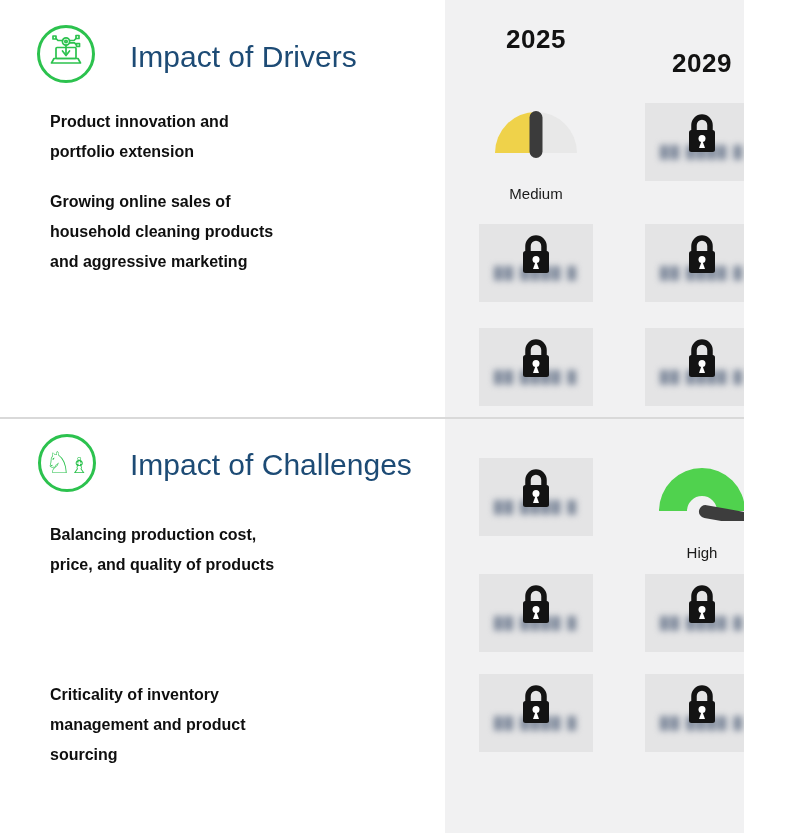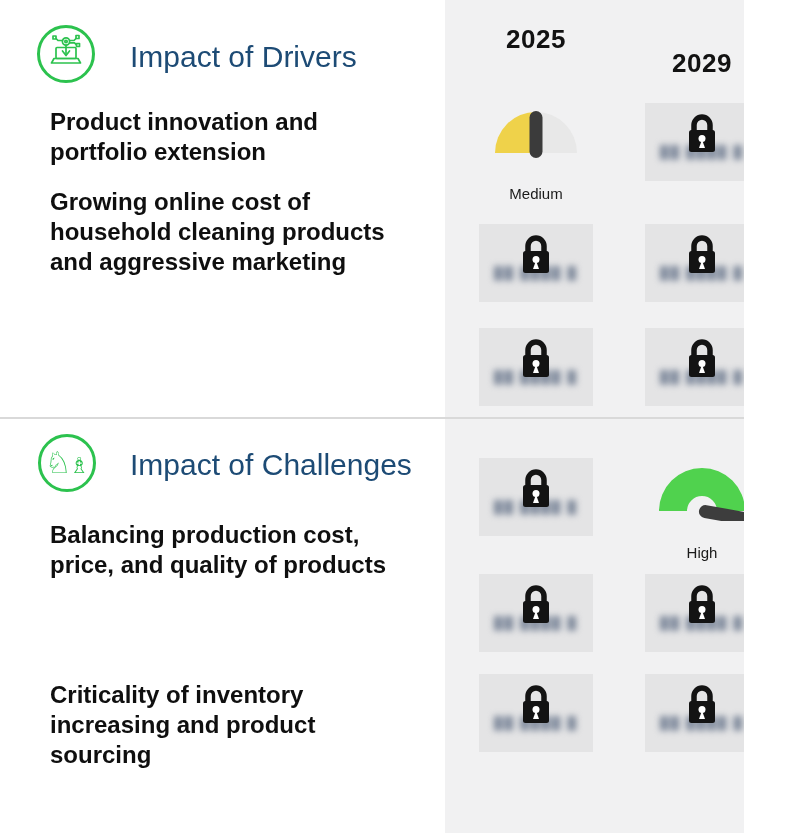--- a/index.html
+++ b/index.html
@@ -17,21 +17,21 @@
   .year-2029{left:642px;margin-top:24px;}
 
   .section-icon-circle{position:absolute;width:58px;height:58px;border:3px solid #2cc24e;
     border-radius:50%;display:flex;align-items:center;justify-content:center;box-sizing:border-box;background:#fff;}
   .drivers-circle{left:37px;top:25px;}
   .challenges-circle{left:38px;top:434px;}
   .section-title{position:absolute;left:130px;font-size:30px;font-weight:400;color:#1d4b75;}
   .drivers-title{top:40px;}
   .challenges-title{top:448px;}
 
-  .item-label{position:absolute;left:50px;width:400px;font-size:24px;line-height:30px;
+  .item-label{position:absolute;left:50px;width:400px;font-size:16px;line-height:30px;
     font-weight:600;color:#0f0f0f;white-space:pre-line;}
   .d-item-1{top:107px;} .d-item-2{top:187px;} .d-item-3{top:292px;}
   .c-item-1{top:520px;} .c-item-2{top:599px;} .c-item-3{top:680px;}
 
   .lock-cell{position:absolute;width:114px;height:78px;background:#e4e4e5;}
   .lock-blur{position:absolute;left:0;right:0;top:42px;text-align:center;
     font-size:12px;font-weight:700;color:#7e899b;filter:blur(3px);letter-spacing:2px;}
   .lock-glyph{position:absolute;left:50%;top:8px;transform:translateX(-50%);}
 
   .gauge-block{position:absolute;}
@@ -69,21 +69,21 @@
         <rect x="28.5" y="9.5" width="3" height="3"></rect>
         <path d="M18 11.3 V20.5"></path>
         <path d="M14.5 17 L18 21.5 L21.5 17"></path>
       </svg>
     </span>
   </div>
   <div class="section-title drivers-title">Impact of Drivers</div>
 
   <div class="item-label d-item-1">Product innovation and
 portfolio extension</div>
-  <div class="item-label d-item-2">Growing online cost of
+  <div class="item-label d-item-2">Growing online sales of
 household cleaning products
 and aggressive marketing</div>
 
   <div class="gauge-block" style="left:494px;top:110px;">
     <svg width="84" height="50" viewBox="0 0 84 50">
       <path d="M1 43 A41 41 0 0 1 42 2 L42 43 Z" fill="#efd24a"></path>
       <path d="M42 2 A41 41 0 0 1 83 43 L42 43 Z" fill="#e8e8e8"></path>
       <rect x="35.5" y="1" width="13" height="47" rx="6.5" fill="#3b3b3b"></rect>
     </svg>
   </div>
@@ -148,21 +148,21 @@
   </div>
 
   <div class="section-icon-circle challenges-circle">
     <span class="chess-icon"><span class="knight">♘</span><span class="bishop">♗</span></span>
   </div>
   <div class="section-title challenges-title">Impact of Challenges</div>
 
   <div class="item-label c-item-1">Balancing production cost,
 price, and quality of products</div>
   <div class="item-label c-item-3">Criticality of inventory
-increasing and product
+management and product
 sourcing</div>
 
   <div class="lock-cell" style="left:479px;top:458px;">
     <span class="lock-blur">██ ████ █</span>
     <span class="lock-glyph">
       <svg width="34" height="44" viewBox="0 0 34 44">
           <path d="M9 20 V14 a8 8 0 0 1 16 0 V20" stroke="#131313" stroke-width="5.5" fill="none"></path>
           <rect x="4" y="19" width="26" height="22" rx="2.5" fill="#131313"></rect>
           <circle cx="17" cy="27.5" r="3.5" fill="#fff"></circle>
           <polygon points="17,28.5 20,37 14,37" fill="#fff"></polygon>

